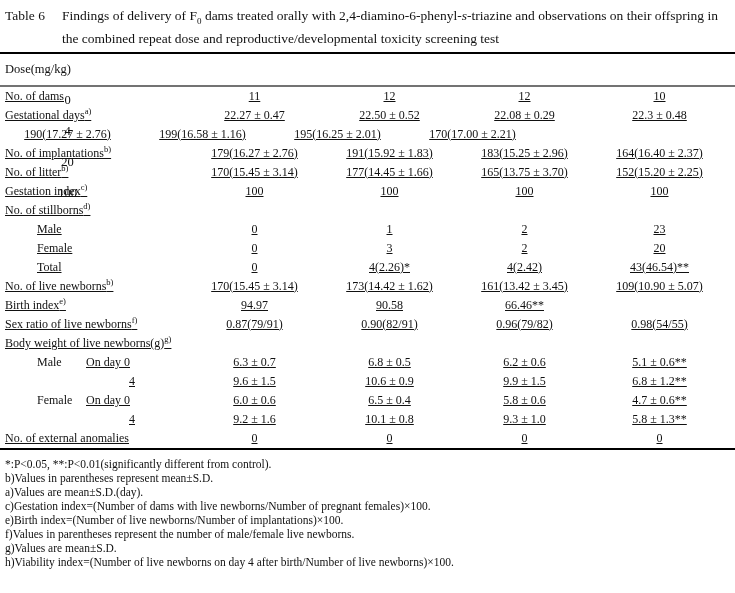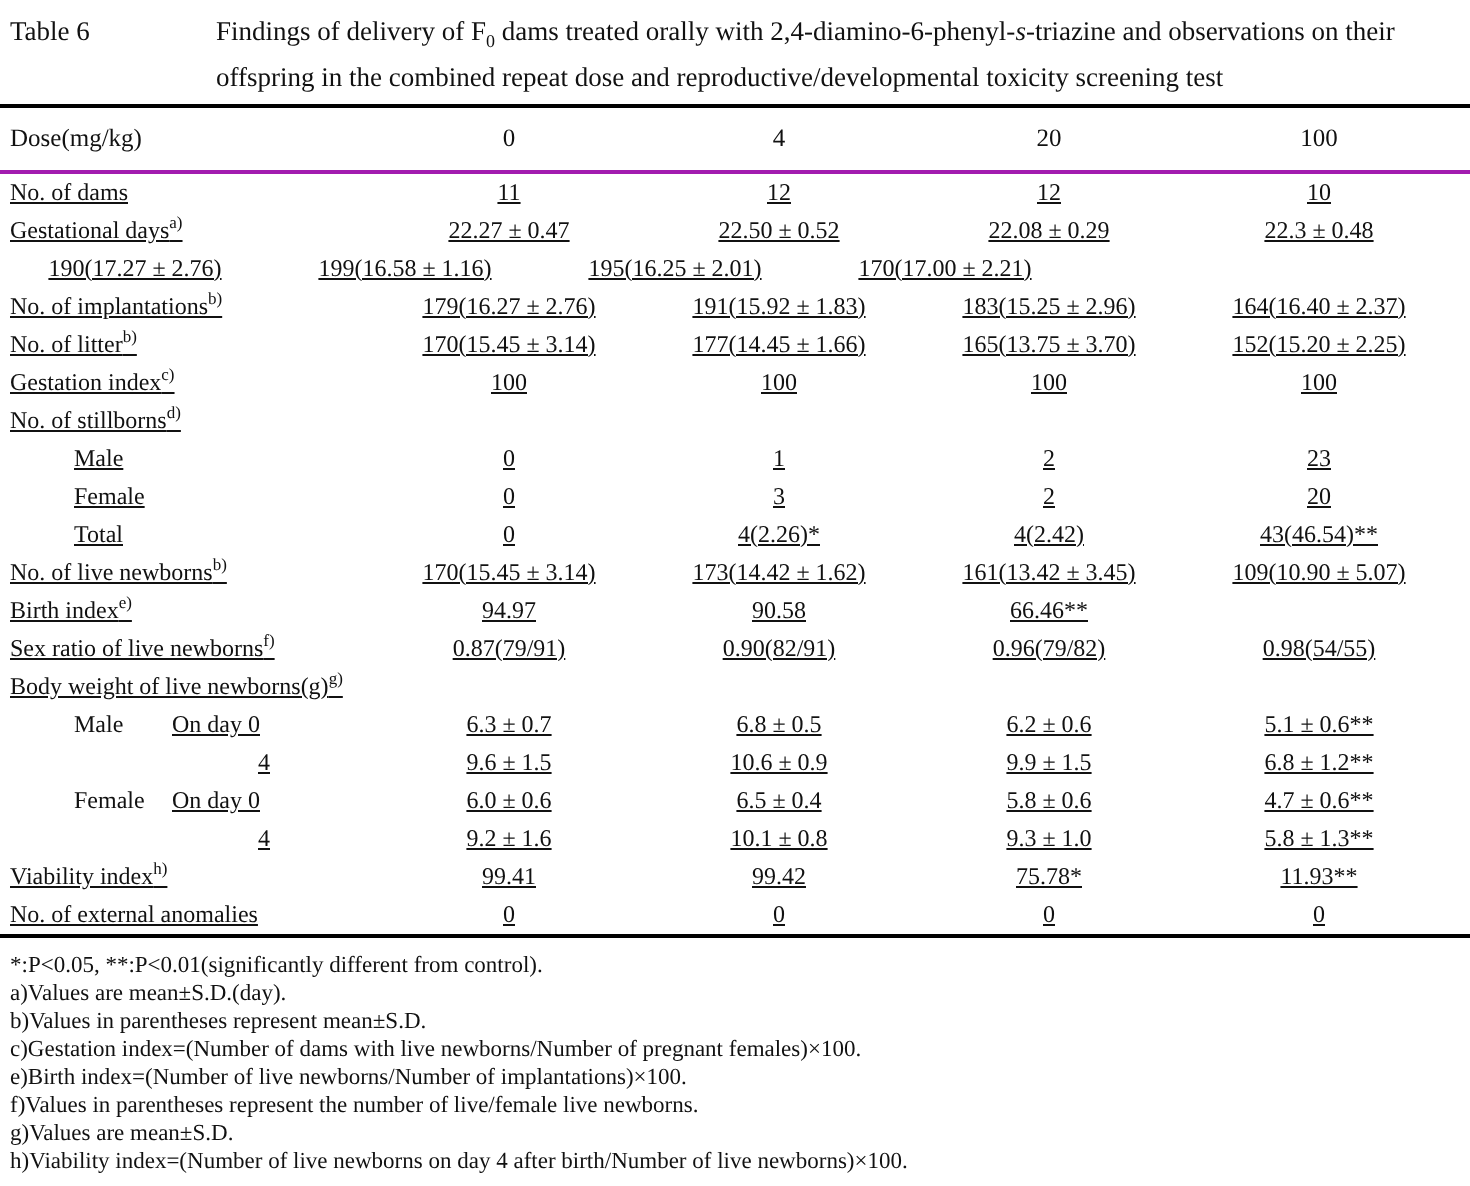--- a/index.html
+++ b/index.html
@@ -13,21 +13,20 @@
     height: 593px;
     font-family: "Liberation Serif", serif;
     position: relative;
     overflow: hidden;
   }
   .titleblock {
     display: flex;
     padding: 7px 6px 0 5px;
     font-size: 13.5px;
     line-height: 17px;
-    gap: 46px;
   }
   .title-label {
     width: 57px;
     flex: none;
     white-space: nowrap;
   }
   .caption {
     width: 668px;
   }
   .caption sub {
@@ -36,21 +35,22 @@
   .dtable {
     margin-top: 5px;
     border-top: 2px solid #000;
     border-bottom: 2px solid #000;
   }
   .hrow {
     display: flex;
     height: 31px;
     line-height: 31px;
     font-size: 12.5px;
-    border-bottom: 2px solid #a21caf;
+    border-bottom: 2px solid #737373;
+    flex-direction: column;
   }
   .row {
     display: flex;
     height: 19px;
     line-height: 19px;
     font-size: 12px;
     white-space: nowrap;
     text-decoration: underline;
   }
   .lbl {
@@ -216,38 +216,31 @@
         <div class="val">4.7 ± 0.6**</div>
       </div>
       <div class="row bw4">
         <div class="lbl"><span class="l1">4</span></div>
         <div class="val">9.2 ± 1.6</div>
         <div class="val">10.1 ± 0.8</div>
         <div class="val">9.3 ± 1.0</div>
         <div class="val">5.8 ± 1.3**</div>
       </div>
       <div class="row normal">
-        <div class="lbl"><span class="l1">Viability index</span><sup>h)</sup></div>
-        <div class="val">99.41</div>
-        <div class="val">99.42</div>
-        <div class="val">75.78*</div>
-        <div class="val">11.93**</div>
-      </div>
-      <div class="row normal">
         <div class="lbl"><span class="l1">No. of external anomalies</span></div>
         <div class="val">0</div>
         <div class="val">0</div>
         <div class="val">0</div>
         <div class="val">0</div>
       </div>
     </div>
 </div>
 
 <div class="footnotes">
   <div>*:P&lt;0.05, **:P&lt;0.01(significantly different from control).</div>
+  <div>b)Values in parentheses represent mean±S.D.</div>
   <div>a)Values are mean±S.D.(day).</div>
-  <div>b)Values in parentheses represent mean±S.D.</div>
   <div>c)Gestation index=(Number of dams with live newborns/Number of pregnant females)×100.</div>
   <div>e)Birth index=(Number of live newborns/Number of implantations)×100.</div>
-  <div>f)Values in parentheses represent the number of live/female live newborns.</div>
+  <div>f)Values in parentheses represent the number of male/female live newborns.</div>
   <div>g)Values are mean±S.D.</div>
   <div>h)Viability index=(Number of live newborns on day 4 after birth/Number of live newborns)×100.</div>
 </div>
 
 </body></html>

